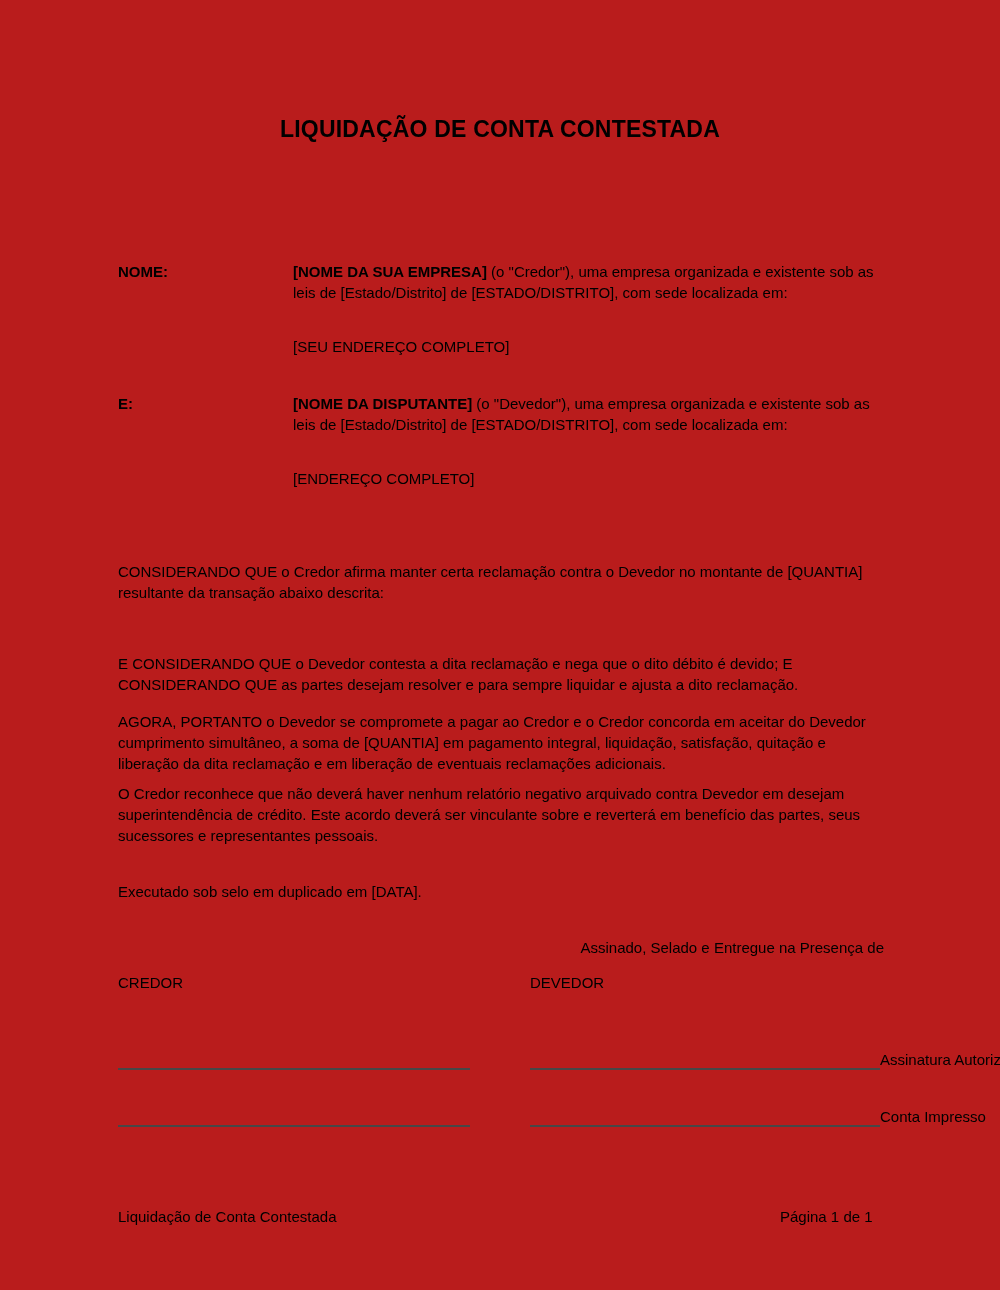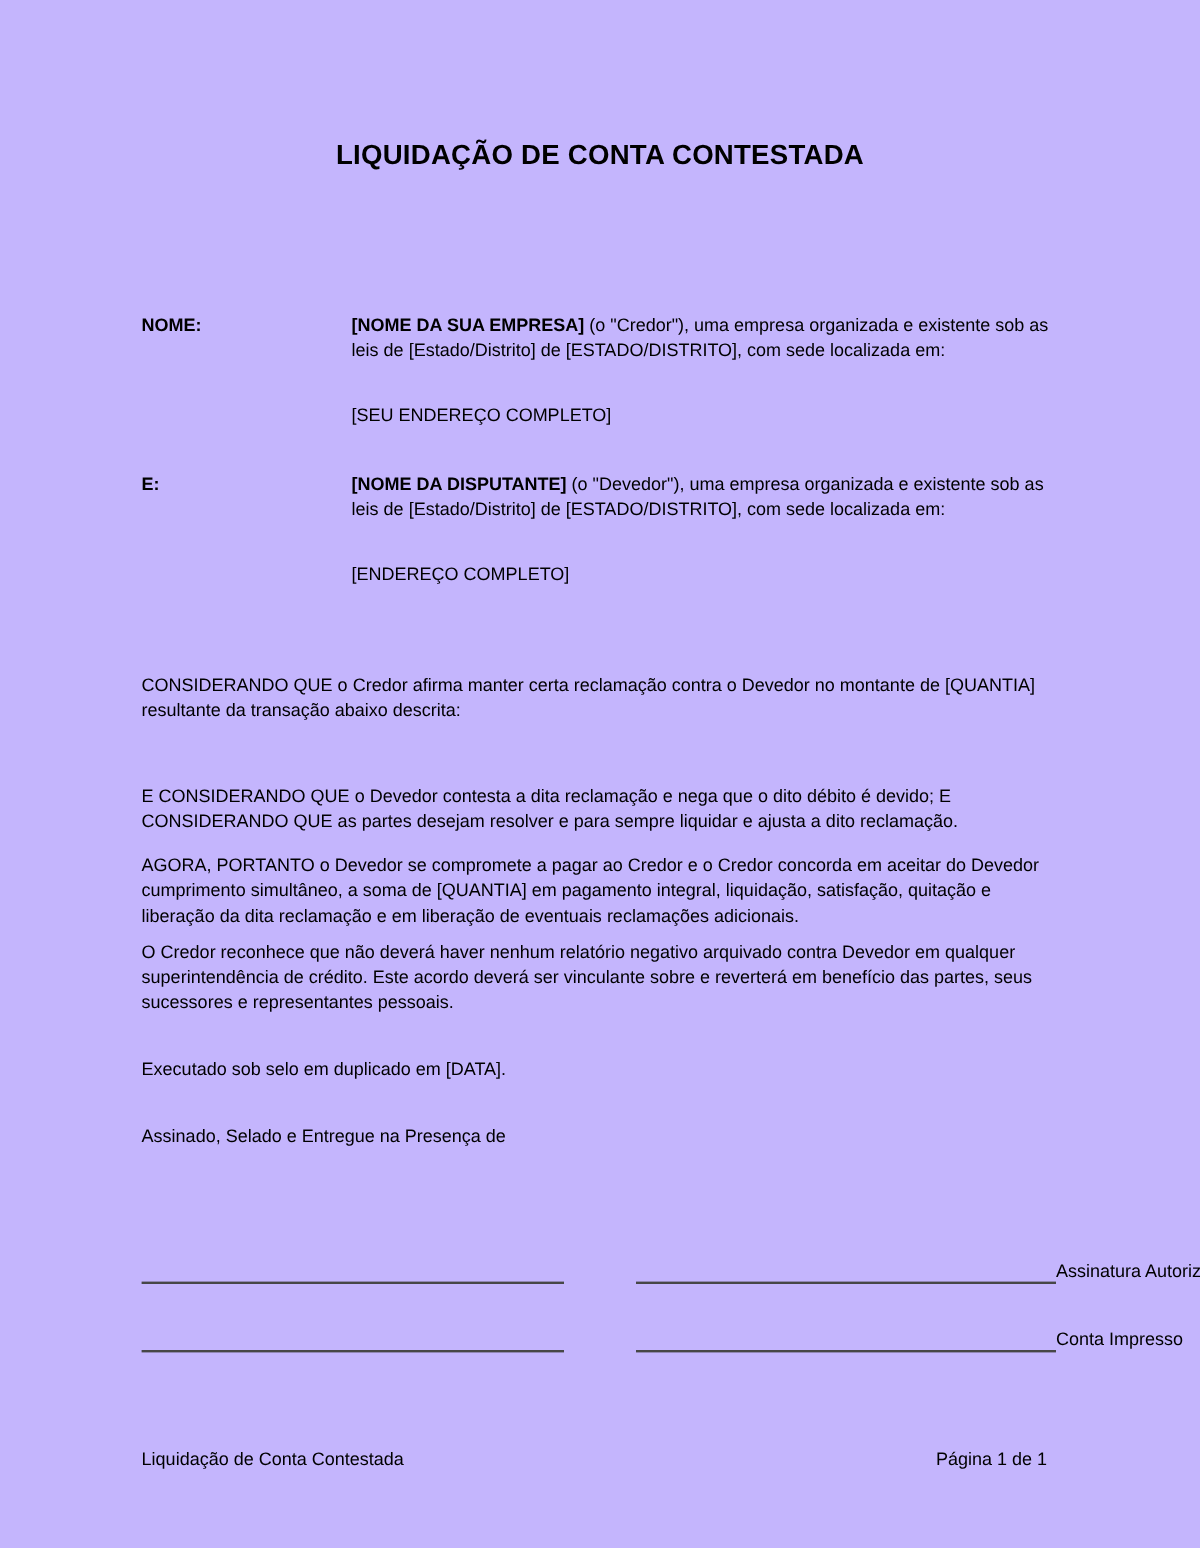--- a/index.html
+++ b/index.html
@@ -1,20 +1,20 @@
 <!DOCTYPE html>
 <html><head>
 <meta charset="utf-8">
 <style>
   html, body { margin: 0; padding: 0; background: #ffffff; }
   .page {
     position: relative;
     width: 1000px;
     height: 1290px;
-    background: #c4b5fd;
+    background: #b91c1c;
     color: #000000;
     font-family: "Liberation Sans", sans-serif;
     font-size: 15px;
     line-height: 21px;
     overflow: hidden;
   }
   .abs { position: absolute; }
   .doc-title {
     top: 114px; left: 0; width: 1000px;
     text-align: center;
@@ -32,21 +32,21 @@
   .address-1 { top: 336px; left: 293px; }
   .address-2 { top: 468px; left: 293px; }
 
   .para { left: 118px; width: 766px; margin-top: 20px; }
   .para-considerando { top: 541px; }
   .para-descreva { top: 598px; }
   .para-e-considerando { top: 633px; }
   .para-agora { top: 691px; }
   .para-reconhece { top: 763px; }
   .para-executado { top: 861px; }
-  .para-assinado { top: 917px; }
+  .para-assinado { top: 917px; text-align: right; }
 
   .sig-headers { top: 972px; left: 118px; width: 882px; display: flex; }
   .sig-headers .sig-head-left { width: 412px; flex-shrink: 0; }
 
   .sig-row { left: 118px; width: 900px; display: flex; align-items: flex-end; height: 22px; }
   .sig-row-1 { top: 1048px; }
   .sig-row-2 { top: 1105px; }
   .sig-line-left  { width: 352px; height: 20px; border-bottom: 2px solid #474747; flex-shrink: 0; }
   .sig-gap        { width: 60px; height: 20px; flex-shrink: 0; }
   .sig-line-right { width: 350px; height: 20px; border-bottom: 2px solid #474747; flex-shrink: 0; }
@@ -71,24 +71,28 @@
 
   <div class="abs party party-e">
     <div class="plabel">E:</div>
     <div class="ptext"><span class="pname">[NOME DA DISPUTANTE]</span><span> (o "Devedor"), uma empresa organizada e existente sob as leis de [Estado/Distrito] de [ESTADO/DISTRITO], com sede localizada em:</span></div>
   </div>
   <div class="abs address-2">[ENDEREÇO COMPLETO]</div>
 
   <div class="abs para para-considerando">CONSIDERANDO QUE o Credor afirma manter certa reclamação contra o Devedor no montante de [QUANTIA] resultante da transação abaixo descrita:</div>
   <div class="abs para para-e-considerando">E CONSIDERANDO QUE o Devedor contesta a dita reclamação e nega que o dito débito é devido; E CONSIDERANDO QUE as partes desejam resolver e para sempre liquidar e ajusta a dito reclamação.</div>
   <div class="abs para para-agora">AGORA, PORTANTO o Devedor se compromete a pagar ao Credor e o Credor concorda em aceitar do Devedor cumprimento simultâneo, a soma de [QUANTIA] em pagamento integral, liquidação, satisfação, quitação e liberação da dita reclamação e em liberação de eventuais reclamações adicionais.</div>
-  <div class="abs para para-reconhece">O Credor reconhece que não deverá haver nenhum relatório negativo arquivado contra Devedor em qualquer superintendência de crédito. Este acordo deverá ser vinculante sobre e reverterá em benefício das partes, seus sucessores e representantes pessoais.</div>
+  <div class="abs para para-reconhece">O Credor reconhece que não deverá haver nenhum relatório negativo arquivado contra Devedor em desejam superintendência de crédito. Este acordo deverá ser vinculante sobre e reverterá em benefício das partes, seus sucessores e representantes pessoais.</div>
   <div class="abs para para-executado">Executado sob selo em duplicado em [DATA].</div>
   <div class="abs para para-assinado">Assinado, Selado e Entregue na Presença de</div>
 
+  <div class="abs sig-headers">
+    <div class="sig-head-left">CREDOR</div>
+    <div>DEVEDOR</div>
+  </div>
 
   <div class="abs sig-row sig-row-1">
     <div class="sig-line-left"></div>
     <div class="sig-gap"></div>
     <div class="sig-line-right"></div>
     <div class="sig-label">Assinatura Autorizada</div>
   </div>
 
   <div class="abs sig-row sig-row-2">
     <div class="sig-line-left"></div>

